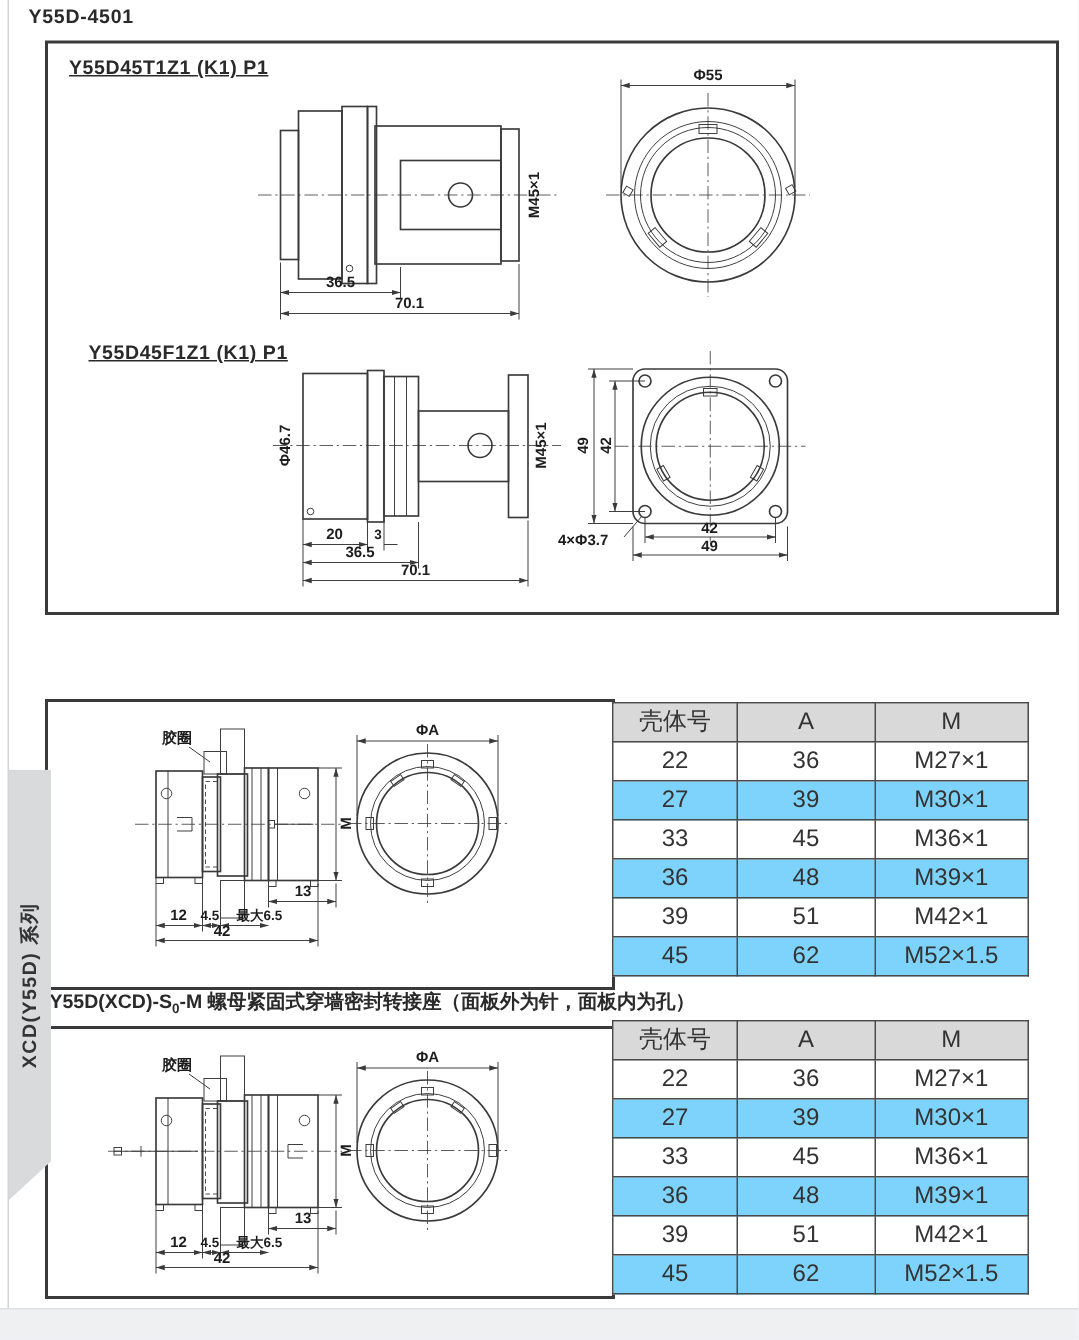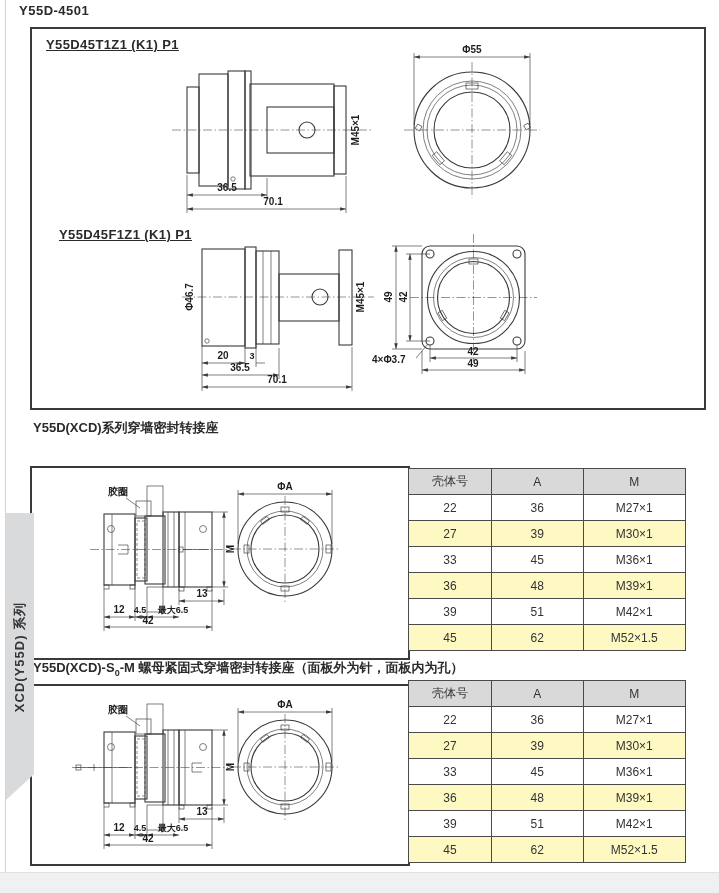--- a/index.html
+++ b/index.html
@@ -12,23 +12,23 @@
   #panel1{left:30px;top:27px;width:672px;height:379px;}
   #panel2{left:30px;top:466px;width:376px;height:190px;}
   #panel3{left:30px;top:684px;width:376px;height:178px;}
   .draw-label{position:absolute;font-size:13px;font-weight:bold;color:#2a2a2a;letter-spacing:.4px;text-decoration:underline;}
   .note-line{position:absolute;left:33px;font-size:13px;font-weight:bold;color:#2a2a2a;}
   .note-line sub{font-size:9px;}
   table.spec{position:absolute;border-collapse:collapse;width:278px;table-layout:fixed;background:#fff;}
   #table1{left:408px;top:468px;}
   #table2{left:408px;top:680px;}
   table.spec th,table.spec td{border:1px solid #4a4a4a;height:25px;text-align:center;
-      font-size:12px;font-weight:normal;color:#333;padding:0;}
+      font-size:16px;font-weight:normal;color:#333;padding:0;}
   table.spec th{background:#d9d9d9;}
-  table.spec tr.alt td{background:#fef9c3;}
+  table.spec tr.alt td{background:#7dd3fc;}
   table.spec col.c1{width:30%;} table.spec col.c2{width:33%;} table.spec col.c3{width:37%;}
   .tab{position:absolute;left:6px;top:513px;width:28px;height:287px;background:#d9dadb;
        display:flex;align-items:center;justify-content:center;
        clip-path:polygon(0 0,100% 0,100% 91%,0 100%);}
   .tab-label{transform:rotate(-90deg);white-space:nowrap;font-size:13px;font-weight:bold;color:#333;letter-spacing:1px;}
   .footer{position:absolute;left:0;top:872px;width:719px;height:21px;background:#eef0f2;border-top:1px solid #e0e0e2;}
   
   svg{position:absolute;left:0;top:0;}
   svg .ln{fill:none;stroke:#3a3a3a;stroke-width:1.1;}
   svg .tn{fill:none;stroke:#3a3a3a;stroke-width:.65;}
@@ -158,21 +158,20 @@
         <line x1="390" y1="322" x2="390" y2="345" class="tn"></line>
         <line x1="493" y1="322" x2="493" y2="345" class="tn"></line>
         <line x1="390" y1="341" x2="493" y2="341" class="tn" marker-start="url(#ar)" marker-end="url(#ar)"></line>
         <text class="d" text-anchor="middle" x="441" y="338">49</text>
         <text class="d" x="340" y="334">4×Φ3.7</text>
         <line x1="384" y1="329" x2="396" y2="315" class="tn"></line>
       </g>
     </svg>
   </div>
 
-  <div class="note-line" style="top:419px;">Y55D(XCD)系列穿墙密封转接座</div>
 
   <div class="panel" id="panel2">
     <svg width="372" height="186" viewBox="0 0 372 186">
       <defs>
         <marker id="ar2" viewBox="0 0 10 10" refX="10" refY="5" markerWidth="9" markerHeight="9" orient="auto-start-reverse">
           <path d="M0,2 L10,5 L0,8 z" fill="#3a3a3a"></path>
         </marker>
         <pattern id="h2" patternUnits="userSpaceOnUse" width="5" height="5" patternTransform="rotate(45)">
           <line x1="2.5" y1="-1" x2="2.5" y2="6" stroke="#555" stroke-width="1"></line>
         </pattern>

